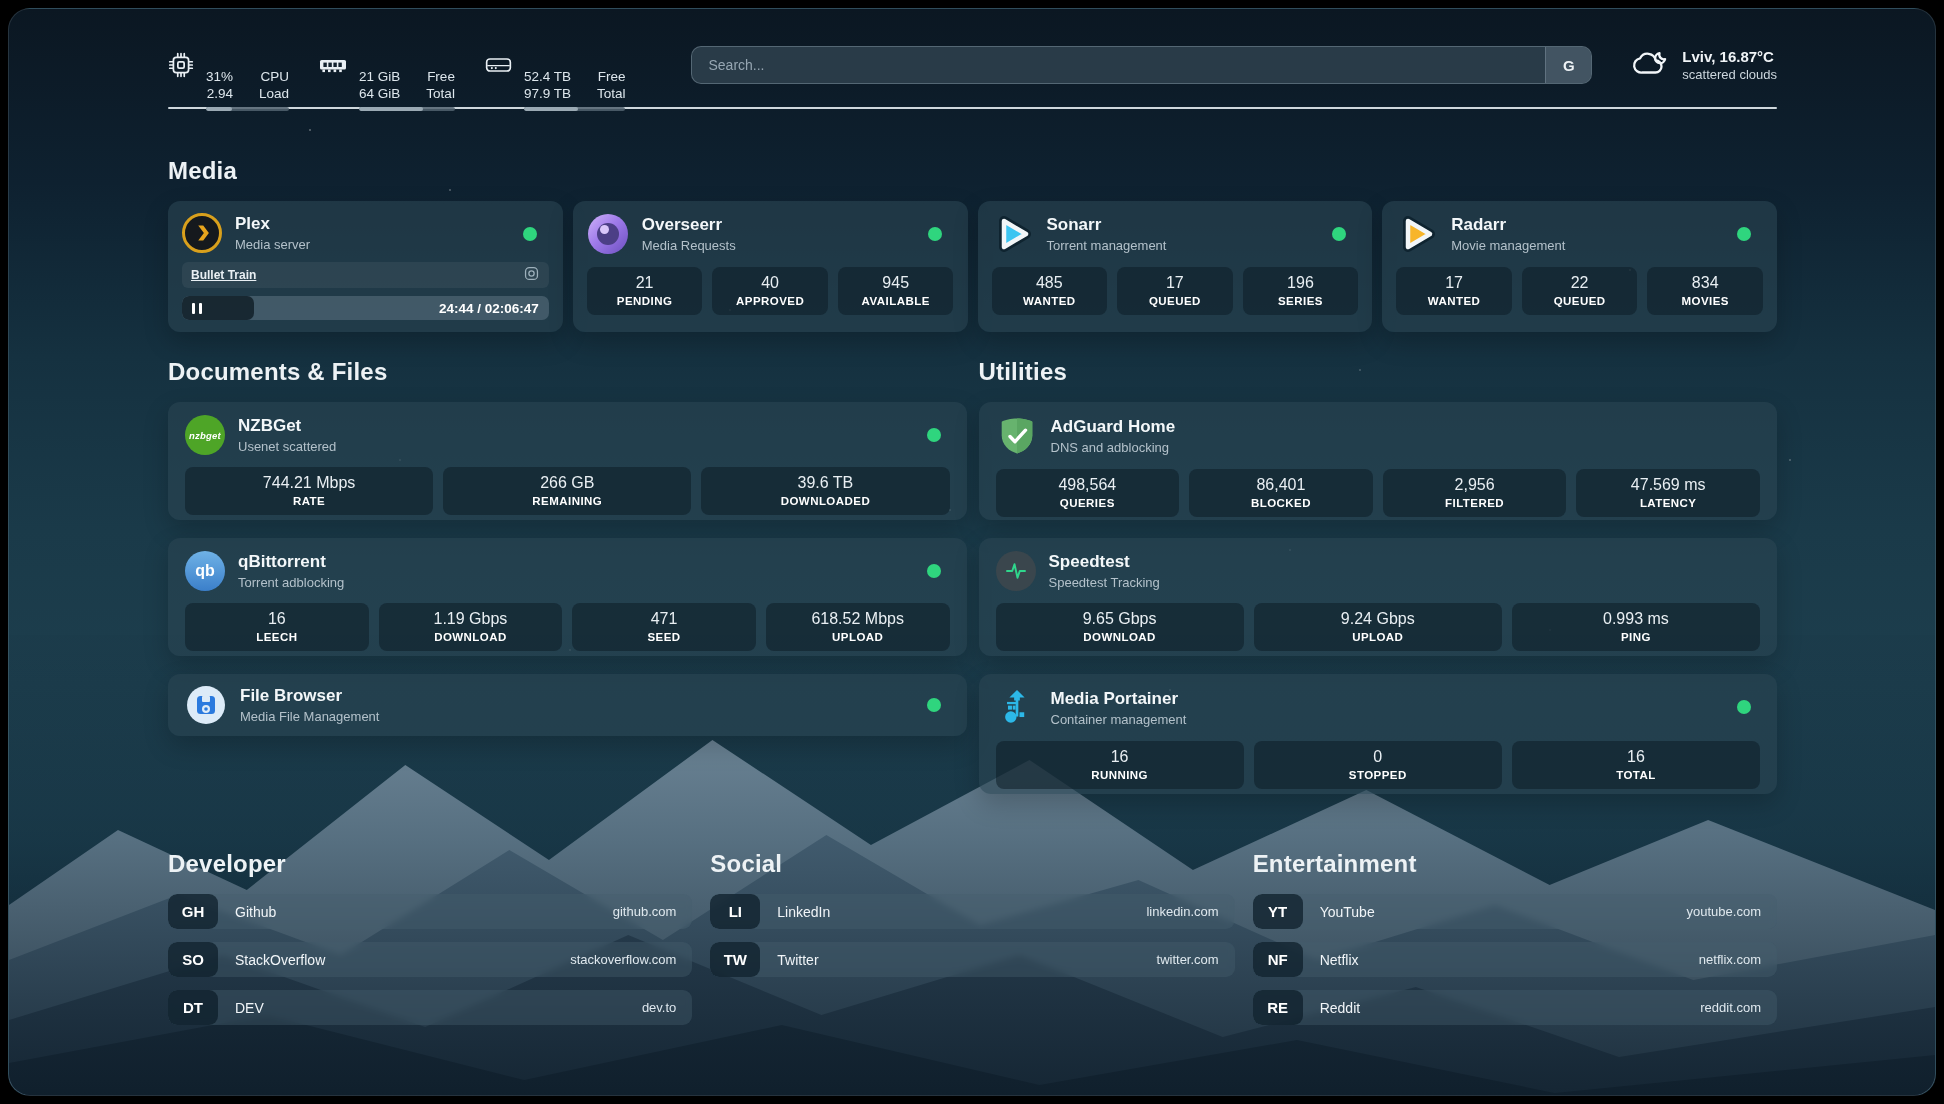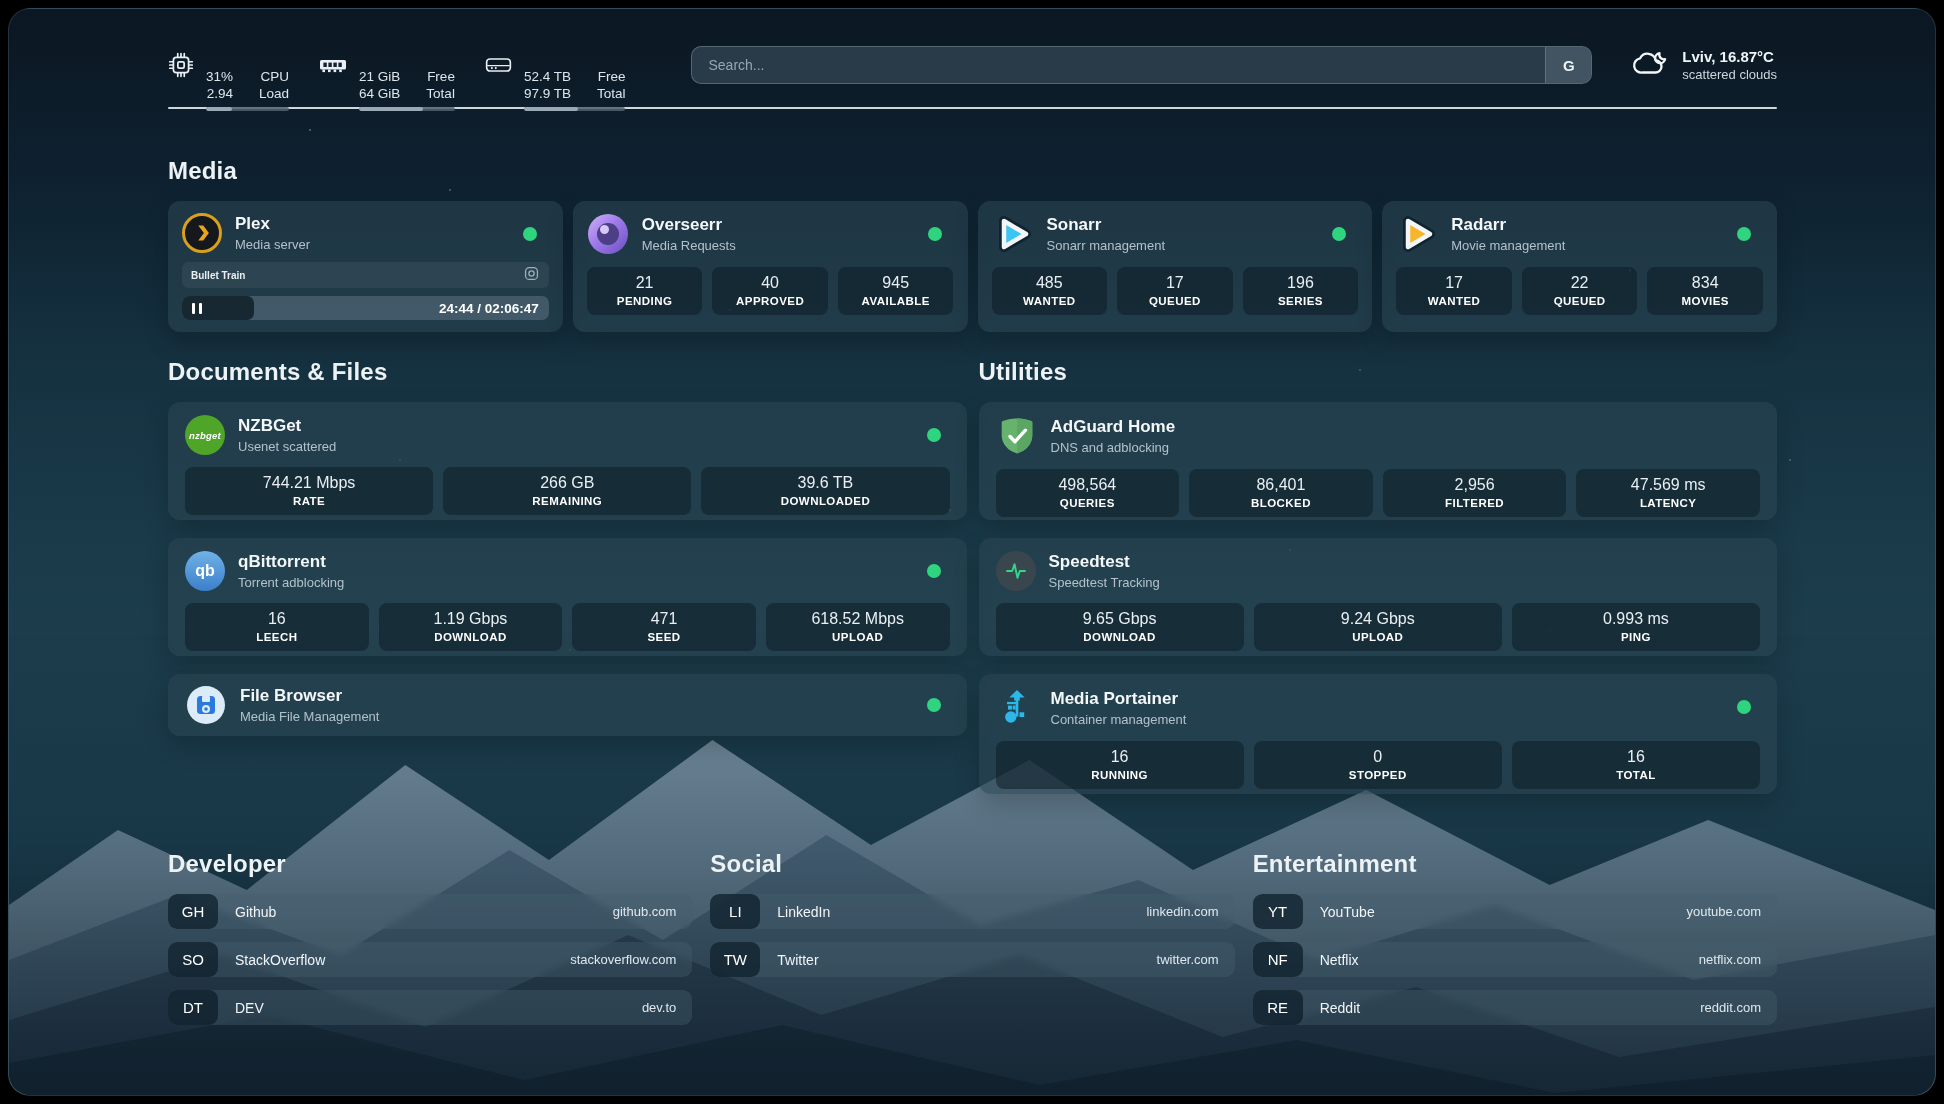--- a/index.html
+++ b/index.html
@@ -59,21 +59,21 @@
   .app-desc { font-size:13px; color:#b3c1ca; margin-top:3px; }
   .status-dot { position:absolute; top:26px; right:26px; width:14px; height:14px; border-radius:50%; }
   .status-dot.mid { top:50%; margin-top:-7px; }
   .stats { display:flex; gap:10px; margin-top:12px; }
   .stat { flex:1; background:rgba(12,27,37,0.52); border-radius:8px; text-align:center; padding:7px 4px 8px; }
   .stat-value { font-size:16px; color:#e9eff3; white-space:nowrap; }
   .stat-label { font-size:11.5px; font-weight:700; color:#ffffff; letter-spacing:0.45px; margin-top:3px; }
   
   .np-row { margin-top:9px; height:26px; background:rgba(255,255,255,0.06); border-radius:6px;
     display:flex; align-items:center; padding:0 9px; }
-  .np-title { flex:1; font-size:10px; font-weight:600; color:#e9eff3; }
+  .np-title { flex:1; font-size:12px; font-weight:600; color:#e9eff3;text-decoration:underline; }
   .progress { position:relative; margin-top:8px; height:24px; background:rgba(130,150,163,0.34);
     border-radius:7px; overflow:hidden; display:flex; align-items:center; }
   .progress-fill { position:absolute; left:0; top:0; bottom:0; background:rgba(9,21,29,0.72); border-radius:7px; }
   .pause { position:relative; margin-left:10px; display:flex; gap:3.5px; z-index:1; cursor:pointer; }
   .pause span { width:3px; height:11px; background:#fff; border-radius:1px; }
   .progress-time { position:absolute; right:10px; font-size:13.5px; font-weight:700; color:#fff; z-index:1; }
   
   .bubble { width:40px; height:40px; border-radius:50%; display:flex; align-items:center; justify-content:center; }
   .plex-bubble { background:#15191d; border:3px solid #d9a01c; }
   .plex-bubble svg { display:block; }
@@ -83,21 +83,21 @@
   .ovsr-inner::after { content:""; position:absolute; left:3px; top:2px; width:9px; height:9px; border-radius:50%; background:#d9c6fa; }
   .nzb-bubble { background:#4ea527; }
   .nzb-bubble span { color:#fff; font-size:9.5px; font-style:italic; font-weight:700; letter-spacing:0.2px; }
   .qb-bubble { background:linear-gradient(180deg,#6fb2e6,#3b7fca); }
   .qb-bubble span { color:#fff; font-size:16px; font-weight:600; }
   .spd-bubble { background:#3a464d; }
   
   .bm-row { display:flex; align-items:stretch; height:35px; border-radius:9px; overflow:hidden;
     background:rgba(70,95,110,0.40); backdrop-filter:blur(3px); margin-bottom:13px; cursor:pointer; }
   .bm-abbr { width:50px; flex:0 0 auto; background:rgba(13,29,40,0.72); border-radius:9px;
-    display:flex; align-items:center; justify-content:center; font-size:15px; font-weight:400; color:#fff; }
+    display:flex; align-items:center; justify-content:center; font-size:15px; font-weight:700; color:#fff; }
   .bm-name { flex:1; display:flex; align-items:center; padding-left:17px; font-size:14px; color:#f1f5f8; }
   .bm-url { display:flex; align-items:center; padding-right:16px; font-size:13px; color:#dfe8ee; }
 </style>
 </head>
 <body>
 
 <div id="frame">
   <div id="mountains">
     <svg viewBox="0 0 1944 440" preserveAspectRatio="none">
       <polygon fill="#8fa6b8" points="0,440 0,250 110,175 240,235 400,110 545,205 710,85 870,190 1030,105 1195,215 1370,135 1555,230 1715,165 1944,255 1944,440"></polygon>
@@ -284,21 +284,21 @@
       <div class="card h-media">
         <div class="app-header">
           <span class="app-icon">
             <svg width="40" height="40" viewBox="0 0 40 40">
               <polygon points="11,7 33,20 11,33" fill="none" stroke="#0f2430" stroke-width="10" stroke-linejoin="round"></polygon>
               <polygon points="11,7 33,20 11,33" fill="#3cc5f1" stroke="#f2f6f8" stroke-width="4.5" stroke-linejoin="round"></polygon>
             </svg>
           </span>
           <div>
             <div class="app-name">Sonarr</div>
-            <div class="app-desc">Sonarr management</div>
+            <div class="app-desc">Torrent management</div>
           </div>
         </div>
         <span class="status-dot" style="background:#2fd57e"></span>
         <div class="stats">
           <div class="stat">
             <div class="stat-value">485</div>
             <div class="stat-label">WANTED</div>
           </div>
           <div class="stat">
             <div class="stat-value">17</div>

